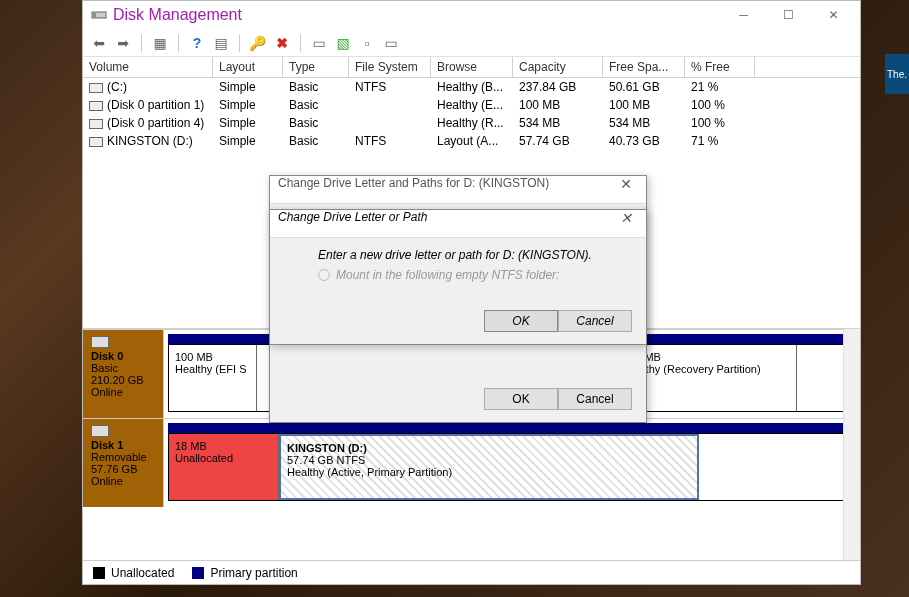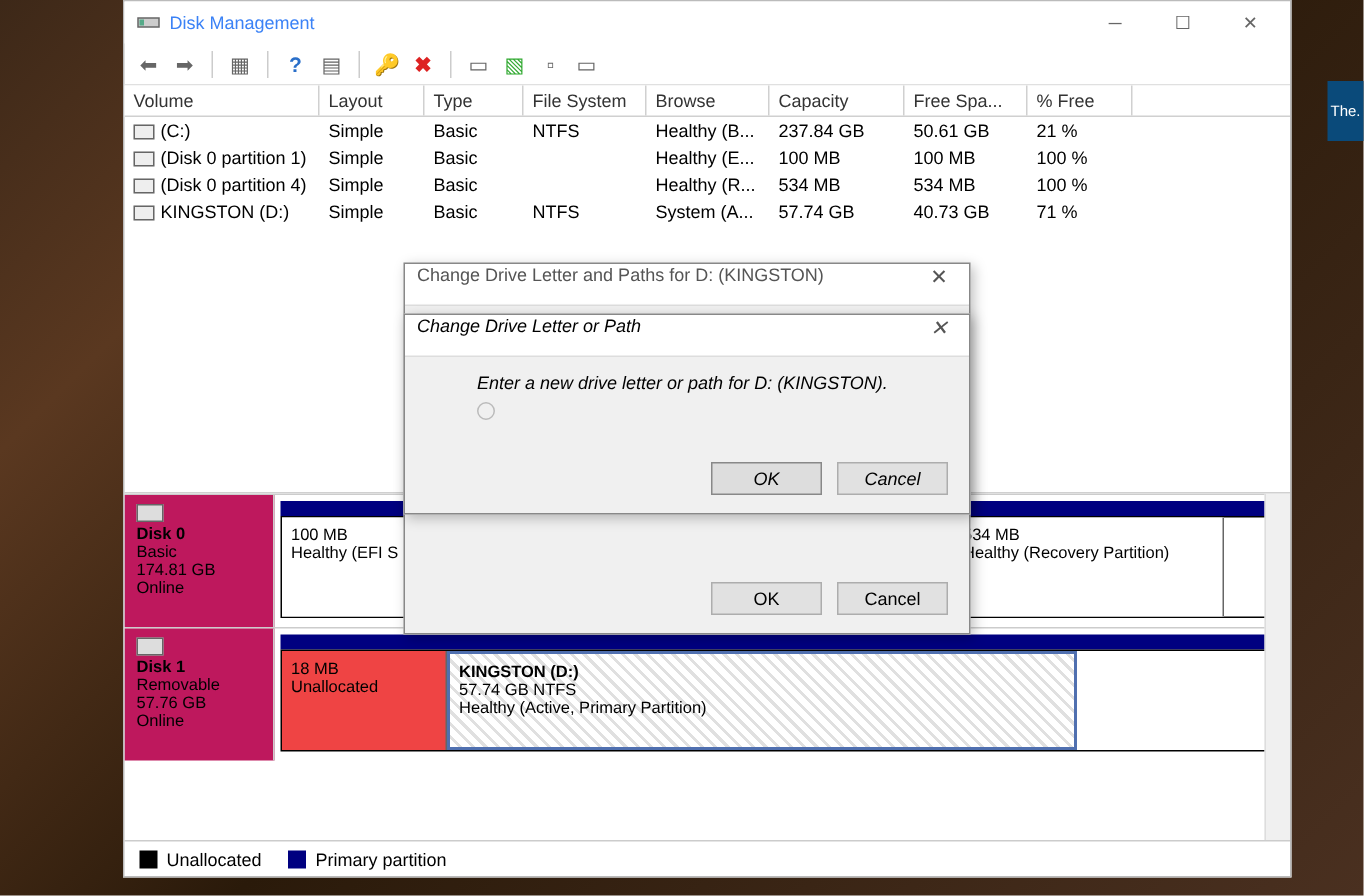--- a/index.html
+++ b/index.html
@@ -14,59 +14,59 @@
     position: absolute; left: 82px; top: 0;
     width: 779px; height: 585px;
     background: #fff; border: 1px solid #bbb;
     display: flex; flex-direction: column;
   }
   .titlebar {
     height: 28px; display: flex; align-items: center;
     padding: 0 4px 0 8px; background: #fff;
   }
   .titlebar .icon { width: 16px; height: 16px; margin-right: 6px; }
-  .titlebar .title { flex: 1; font-size: 12px; color: #3b82f6; }
+  .titlebar .title { flex: 1; font-size: 16px; color: #a21caf; }
   .winbtn { width: 45px; height: 28px; display:flex; align-items:center; justify-content:center; color:#666; }
   .menubar { height: 22px; display:flex; align-items:center; padding: 0 4px; border-bottom: 1px solid #e0e0e0; }
   .menuitem { padding: 2px 10px; cursor: default; }
   .toolbar { height: 28px; display:flex; align-items:center; gap:4px; padding: 2px 6px; border-bottom:1px solid #e0e0e0; }
   .tbtn { width:20px; height:20px; display:flex; align-items:center; justify-content:center; font-size:14px; color:#666; }
   .tsep { width:1px; height:18px; background:#ccc; margin:0 4px; }
   .volumes { border-bottom:1px solid #d0d0d0; }
   .vol-header { display:flex; background:#fff; border-bottom:1px solid #d0d0d0; }
   .vol-header div { padding:3px 6px; border-right:1px solid #d0d0d0; font-size:12px; color:#333; }
   .vol-row { display:flex; padding:1px 0; }
   .vol-row div { padding:1px 6px; font-size:12px; white-space:nowrap; overflow:hidden; }
   .c-vol{width:130px} .c-lay{width:70px} .c-type{width:66px} .c-fs{width:82px}
   .c-stat{width:82px} .c-cap{width:90px} .c-free{width:82px} .c-pfree{width:70px}
   .vicon{display:inline-block;width:14px;height:10px;border:1px solid #666;margin-right:4px;vertical-align:middle;background:#eee;}
   .vol-area{height:250px;overflow:auto;}
   .graphical { flex:1; overflow:auto; position:relative; }
   .disk-row { display:flex; margin:0; border-top:1px solid #ccc; }
-  .disk-head { width:100px; padding:6px 8px; background:#be185d; border-right:1px solid #ccc; font-size:11px; }
+  .disk-head { width:81px; padding:6px 8px; background:#a16207; border-right:1px solid #ccc; font-size:11px; }
   .disk-head .dname{font-weight:bold;}
   .disk-parts { flex:1; padding:4px; position:relative; }
   .parts-bar { border:1px solid #000; height:80px; display:flex; margin-bottom:2px;}
   .parts-head { height:10px; background:#000080; }
   .part { border-right:1px solid #666; padding:6px; font-size:11px; background:#fff; }
   .part.unalloc{background:#ef4444;}
   .part .psize{display:block;}
   .hatch{background:repeating-linear-gradient(45deg,#fff,#fff 4px,#e0e0e0 4px,#e0e0e0 6px);border:2px solid #5070b0;}
   .scrollbar-v{position:absolute;right:0;top:0;width:17px;height:100%;background:#f0f0f0;border-left:1px solid #ddd;}
   .legend { height:24px; border-top:1px solid #ccc; display:flex; align-items:center; padding:0 10px; gap:18px; font-size:12px;}
   .lswatch{width:12px;height:12px;display:inline-block;margin-right:6px;vertical-align:middle;}
   .dialog {
     position:absolute; background:#f0f0f0; border:1px solid #888;
     box-shadow: 2px 2px 8px rgba(0,0,0,0.25);
   }
   .dialog .dtitlebar{height:28px;display:flex;padding:0 8px;background:#fff;border-bottom:1px solid #ddd;}
   .dialog .dtitle{flex:1;font-size:12px;color:#555;}
   .dialog .dclose{width:24px;text-align:center;font-size:14px;color:#555;}
   .dialog .dbody{padding:10px 22px 14px;margin-left:26px;}
-  .dbtns{display:flex;justify-content:flex-end;gap:10px;padding:8px 14px 12px;}
+  .dbtns{display:flex;justify-content:flex-end;gap:0;padding:8px 14px 12px;}
   .btn{min-width:74px;height:22px;border:1px solid #adadad;background:#e1e1e1;font-size:12px;cursor:default;display:flex;align-items:center;justify-content:center;}
   .btn.primary{background:#ddd;border-color:#888;}
   .radio{display:flex;align-items:center;gap:6px;margin:6px 0;}
   .radio-dot{width:12px;height:12px;border:1px solid #555;border-radius:50%;display:inline-flex;align-items:center;justify-content:center;}
   .radio-dot.sel::after{content:"";width:6px;height:6px;background:#333;border-radius:50%;}
   .radio.disabled{color:#999;}
   .radio.disabled .radio-dot{border-color:#bbb;}
   .select{width:44px;height:20px;border:1px solid #4a90d9;background:#fff;display:inline-flex;align-items:center;justify-content:space-between;padding:0 4px;font-size:12px;color:#0060c0;}
   .textinput{width:254px;height:22px;border:1px solid #ccc;background:#f9f9f9;}
   .browse-btn{width:70px;height:22px;border:1px solid #ccc;background:#efefef;color:#999;font-size:12px;display:inline-flex;align-items:center;justify-content:center;margin-left:6px;}
@@ -153,36 +153,36 @@
           <div class="c-stat">Healthy (R...</div>
           <div class="c-cap">534 MB</div>
           <div class="c-free">534 MB</div>
           <div class="c-pfree">100 %</div>
         </div>
         <div class="vol-row">
           <div class="c-vol"><span class="vicon"></span>KINGSTON (D:)</div>
           <div class="c-lay">Simple</div>
           <div class="c-type">Basic</div>
           <div class="c-fs">NTFS</div>
-          <div class="c-stat">System (A...</div>
+          <div class="c-stat">Layout (A...</div>
           <div class="c-cap">57.74 GB</div>
           <div class="c-free">40.73 GB</div>
           <div class="c-pfree">71 %</div>
         </div>
       </div>
   </div>
 
   <div class="graphical">
 
     <div class="disk-row">
         <div class="disk-head">
           <div style="width:18px;height:12px;border:1px solid #666;background:#ddd;margin-bottom:2px"></div>
           <div class="dname">Disk 0</div>
           <div>Basic</div>
-          <div>174.81 GB</div>
+          <div>210.20 GB</div>
           <div>Online</div>
         </div>
         <div class="disk-parts">
           <div class="parts-head"></div>
           <div class="parts-bar" style="height: 68px;">
             <div class="part" style="width: 88px;"><span class="psize">100 MB</span><span>Healthy (EFI S</span></div>
             <div class="part" style="width: 360px;"><span class="psize"></span><span></span></div>
             <div class="part" style="width: 180px;"><span class="psize">534 MB</span><span>Healthy (Recovery Partition)</span></div>
           </div>
         </div>
@@ -226,19 +226,20 @@
 
 <div class="dialog dialog2">
   <div class="dtitlebar">
     <span class="dtitle">Change Drive Letter or Path</span>
     <span class="dclose">✕</span>
   </div>
   <div class="dbody">
     <div style="margin-bottom:6px">Enter a new drive letter or path for D: (KINGSTON).</div>
     <div class="radio disabled">
       <span class="radio-dot"></span>
+      <span>Mount in the following empty NTFS folder:</span>
     </div>
   </div>
   <div class="dbtns">
     <div class="btn primary">OK</div>
     <div class="btn">Cancel</div>
   </div>
 </div>
 
 </body></html>

